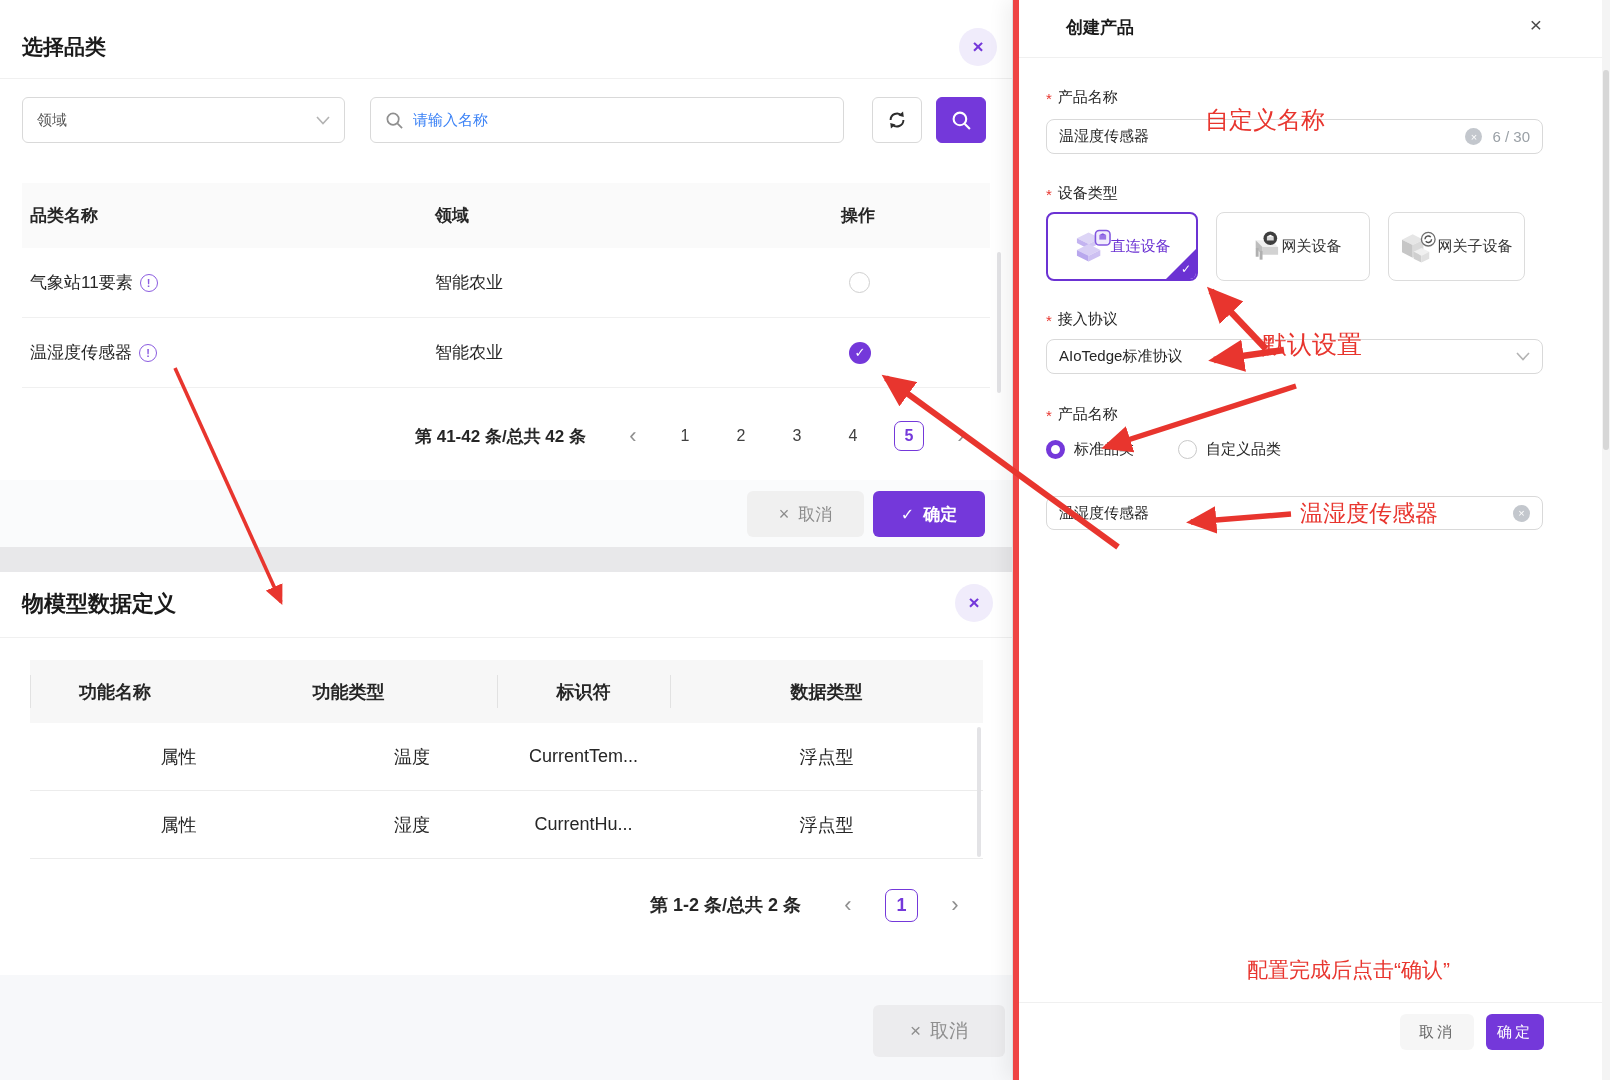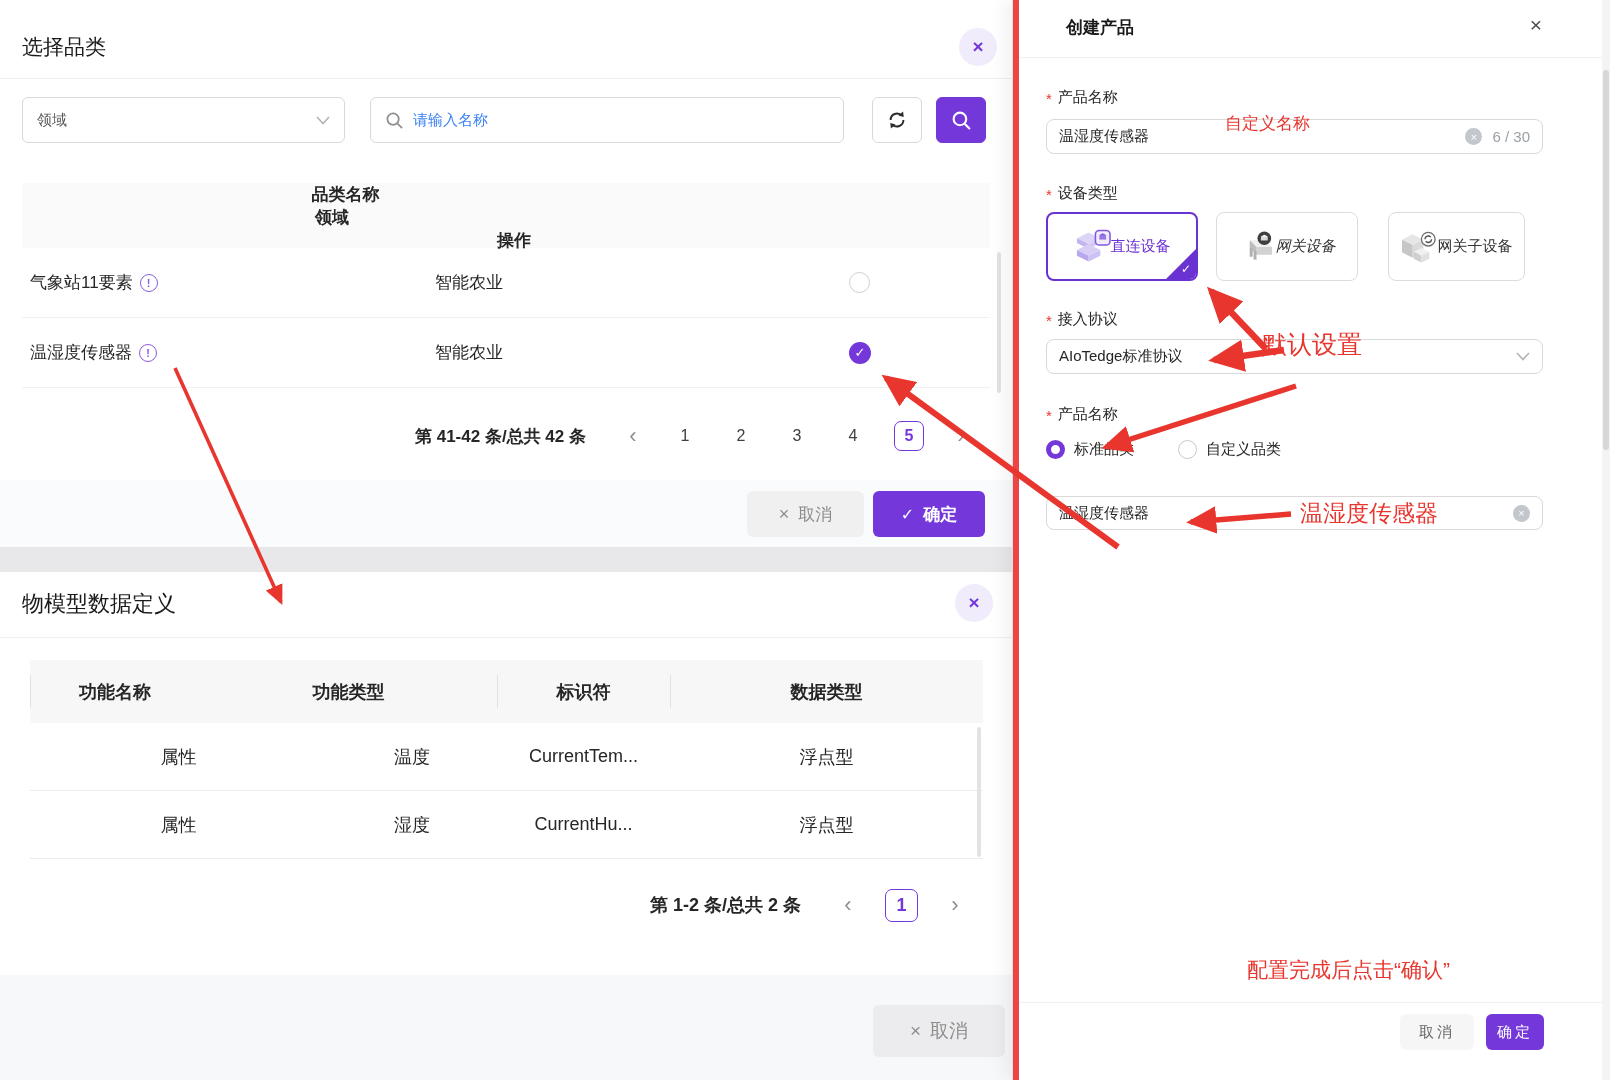--- a/index.html
+++ b/index.html
@@ -10,21 +10,21 @@
     font-family:"Liberation Sans","DejaVu Sans",sans-serif;
     color:#262626;
     overflow:hidden;
   }
 
   
   .modal { background:#fff; position:absolute; left:0; width:1012px; }
   #modal-category { top:0; height:547px; }
   #modal-thingmodel { top:572px; height:508px; }
 
-  .modal-title { position:absolute; left:22px; font-size:21px; font-weight:normal; color:#1a1a1a; }
+  .modal-title { position:absolute; left:22px; font-size:21px; font-weight:bold; color:#1a1a1a; }
   .modal-close {
     position:absolute; width:38px; height:38px; border-radius:50%;
     background:#f0ecfb; color:#7438da; font-size:19px; font-weight:bold;
     display:flex; align-items:center; justify-content:center; cursor:pointer;
   }
   .hdiv { position:absolute; left:0; width:100%; height:1px; background:#f0f0f0; }
 
   
   .field-box {
     position:absolute; height:46px; border:1px solid #d9d9d9; border-radius:6px;
@@ -35,21 +35,21 @@
   .chev { width:14px; height:9px; }
   .chev polyline { fill:none; stroke:#b3b3b3; stroke-width:1.6; }
   .icon-btn {
     position:absolute; width:50px; height:46px; border:1px solid #d9d9d9; border-radius:6px;
     background:#fff; display:flex; align-items:center; justify-content:center;
   }
   .icon-btn.primary { background:#7438da; border-color:#7438da; }
 
   
   .t1 { position:absolute; left:22px; width:968px; font-size:17px; }
-  .t1-header { display:flex; background:#fafafa; height:65px; font-weight:bold; color:#262626;flex-direction:column; }
+  .t1-header { display:flex; background:#fafafa; height:65px; font-weight:bold; color:#262626; }
   .t1-row { display:flex; height:70px; border-bottom:1px solid #f0f0f0; background:#fff; align-items:center; }
   .t1 .c1 { width:405px; padding-left:8px; display:flex; align-items:center; }
   .t1 .c2 { width:398px; padding-left:8px; display:flex; align-items:center; position:relative; }
   .t1 .c3 { flex:1; padding-left:16px; display:flex; align-items:center; position:relative; }
   .t1-header .c2::before, .t1-header .c3::before {
     content:""; position:absolute; left:0; top:16px; bottom:16px; width:1px; background:#e4e4e4;
   }
   .t1-header > div { align-self:center; }
   .info-badge {
     width:18px; height:18px; border:1.6px solid #8b5ce0; border-radius:50%;
@@ -293,21 +293,21 @@
       <rect x="22" y="1" width="15" height="15" rx="4" fill="#f1ecfc" stroke="#8257e0" stroke-width="1.6"></rect>
       <polygon points="29.5,4 33,5.8 29.5,7.6 26,5.8" fill="#8257e0"></polygon>
       <rect x="26" y="5.8" width="7" height="4.6" fill="#9a76e6"></rect>
     </svg>
     <span>直连设备</span>
     <span class="corner-check">
         <span>✓</span>
       </span>
   </div>
 
-  <div class="dev-card" style="left:197px; width:142px;font-style:italic;">
+  <div class="dev-card" style="left:197px; width:154px;">
     <svg width="37" height="34" viewBox="0 0 38 34">
       <polygon points="11,10 27,10 34,17 18,17" fill="#efefef"></polygon>
       <polygon points="18,17 34,17 34,25 18,25" fill="#d2d2d2"></polygon>
       <polygon points="11,10 18,17 18,25 11,18" fill="#bdbdbd"></polygon>
       <rect x="11" y="18" width="3" height="9" fill="#b0b0b0"></rect>
       <rect x="15" y="21" width="3" height="9" fill="#b0b0b0"></rect>
       <circle cx="26" cy="8" r="7" fill="#3f3f3f"></circle>
       <polygon points="26,4.5 29.5,6.3 26,8.1 22.5,6.3" fill="#fff"></polygon>
       <rect x="22.5" y="6.3" width="7" height="4" fill="#d9d9d9"></rect>
     </svg>
@@ -362,21 +362,21 @@
   </div>
   <div class="d-btn" style="left:467px; top:1014px; width:58px; background:#7438da; color:#fff;">
     <span>确定</span>
   </div>
 
   <div class="drawer-scroll">
       <div class="drawer-thumb"></div>
     </div>
 </div>
 
-<div class="anno" style="left:1205px; top:112px; font-size:17px;margin-left:20px;">自定义名称</div>
+<div class="anno" style="left:1205px; top:104px; font-size:24px;">自定义名称</div>
 <div class="anno" style="left:1262px; top:328px; font-size:25px;">默认设置</div>
 <div class="anno" style="left:1300px; top:498px; font-size:23px;">温湿度传感器</div>
 <div class="anno" style="left:1247px; top:956px; font-size:21px;">配置完成后点击“确认”</div>
 
 <svg id="arrows" width="1610" height="1080" viewBox="0 0 1610 1080">
   <defs>
     <marker id="ah" viewBox="0 0 6 5" refX="4.6" refY="2.5" markerWidth="6" markerHeight="5" orient="auto">
       <polygon points="0,0 5.5,2.5 0,5" fill="#e8352e"></polygon>
     </marker>
   </defs>

